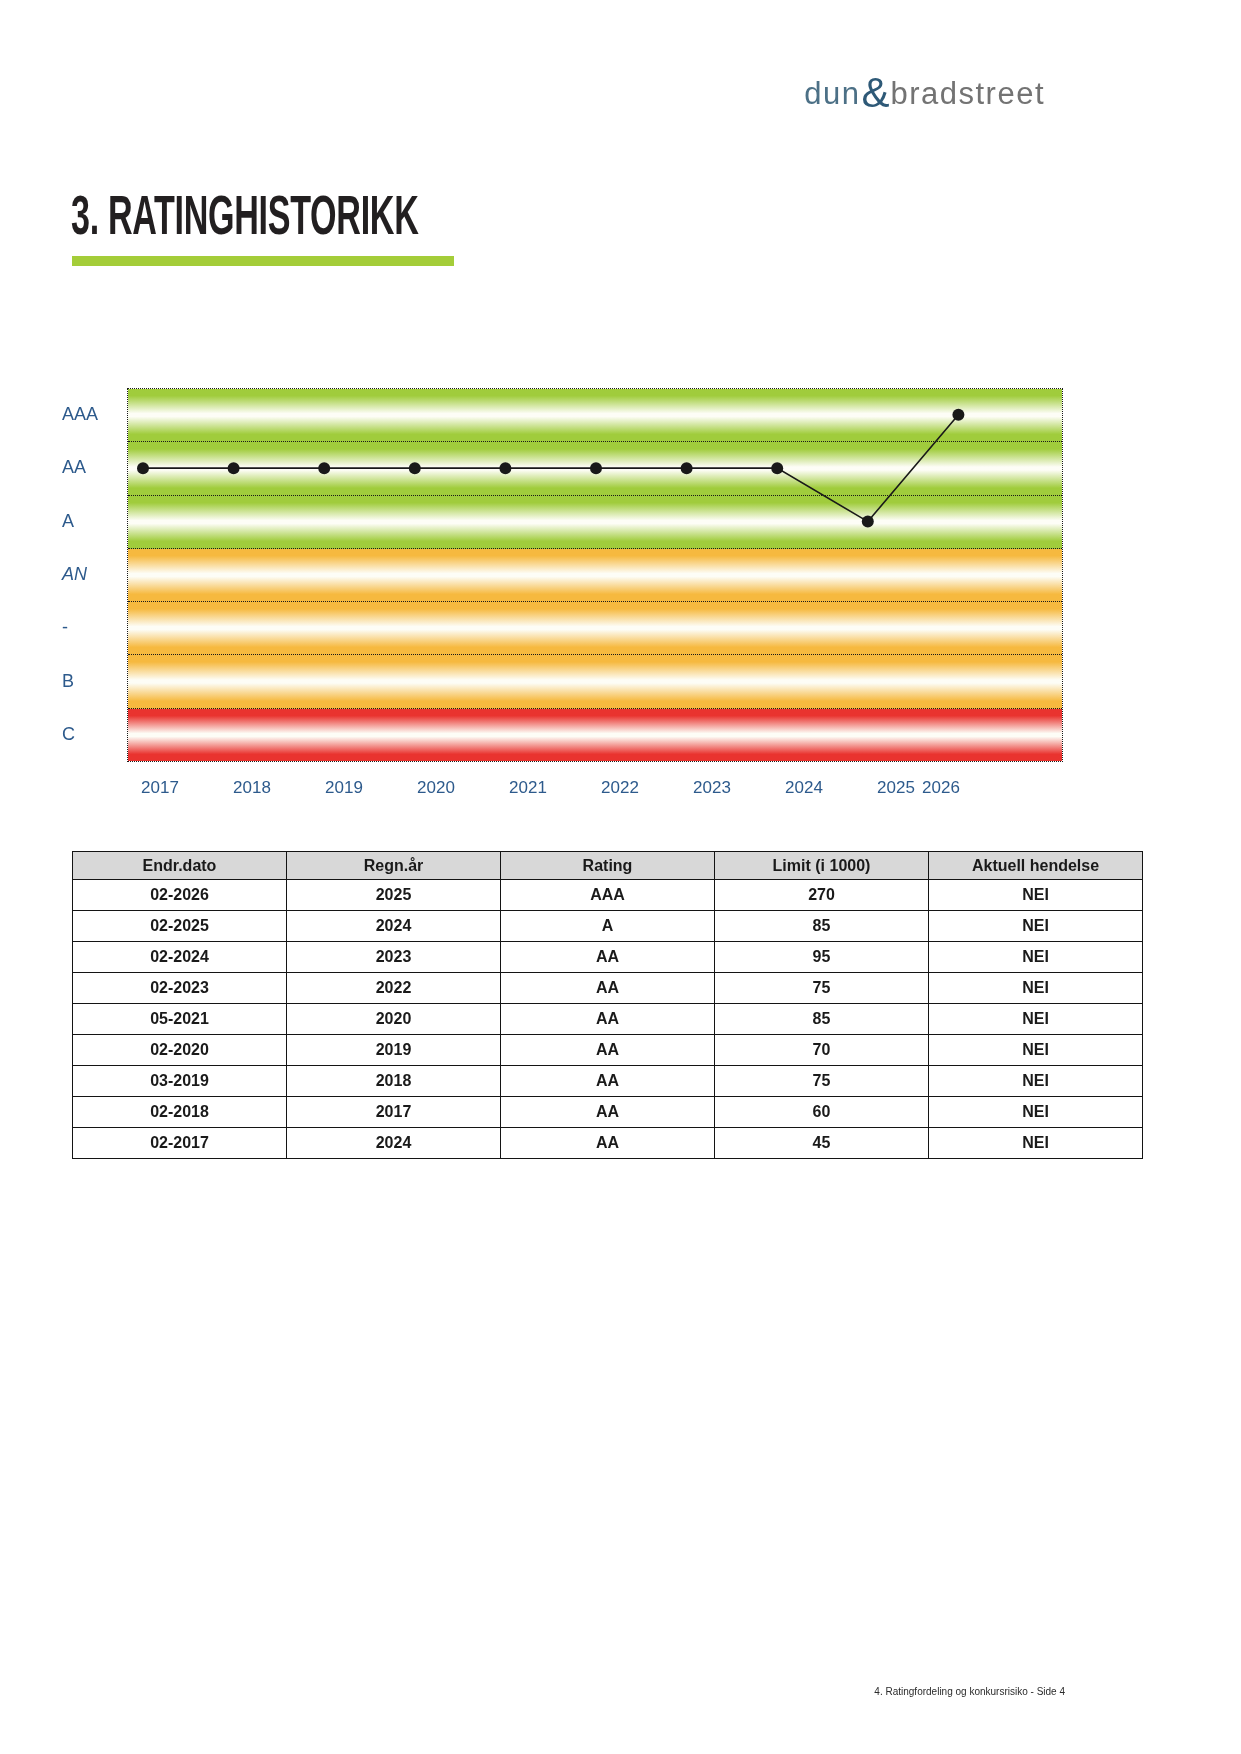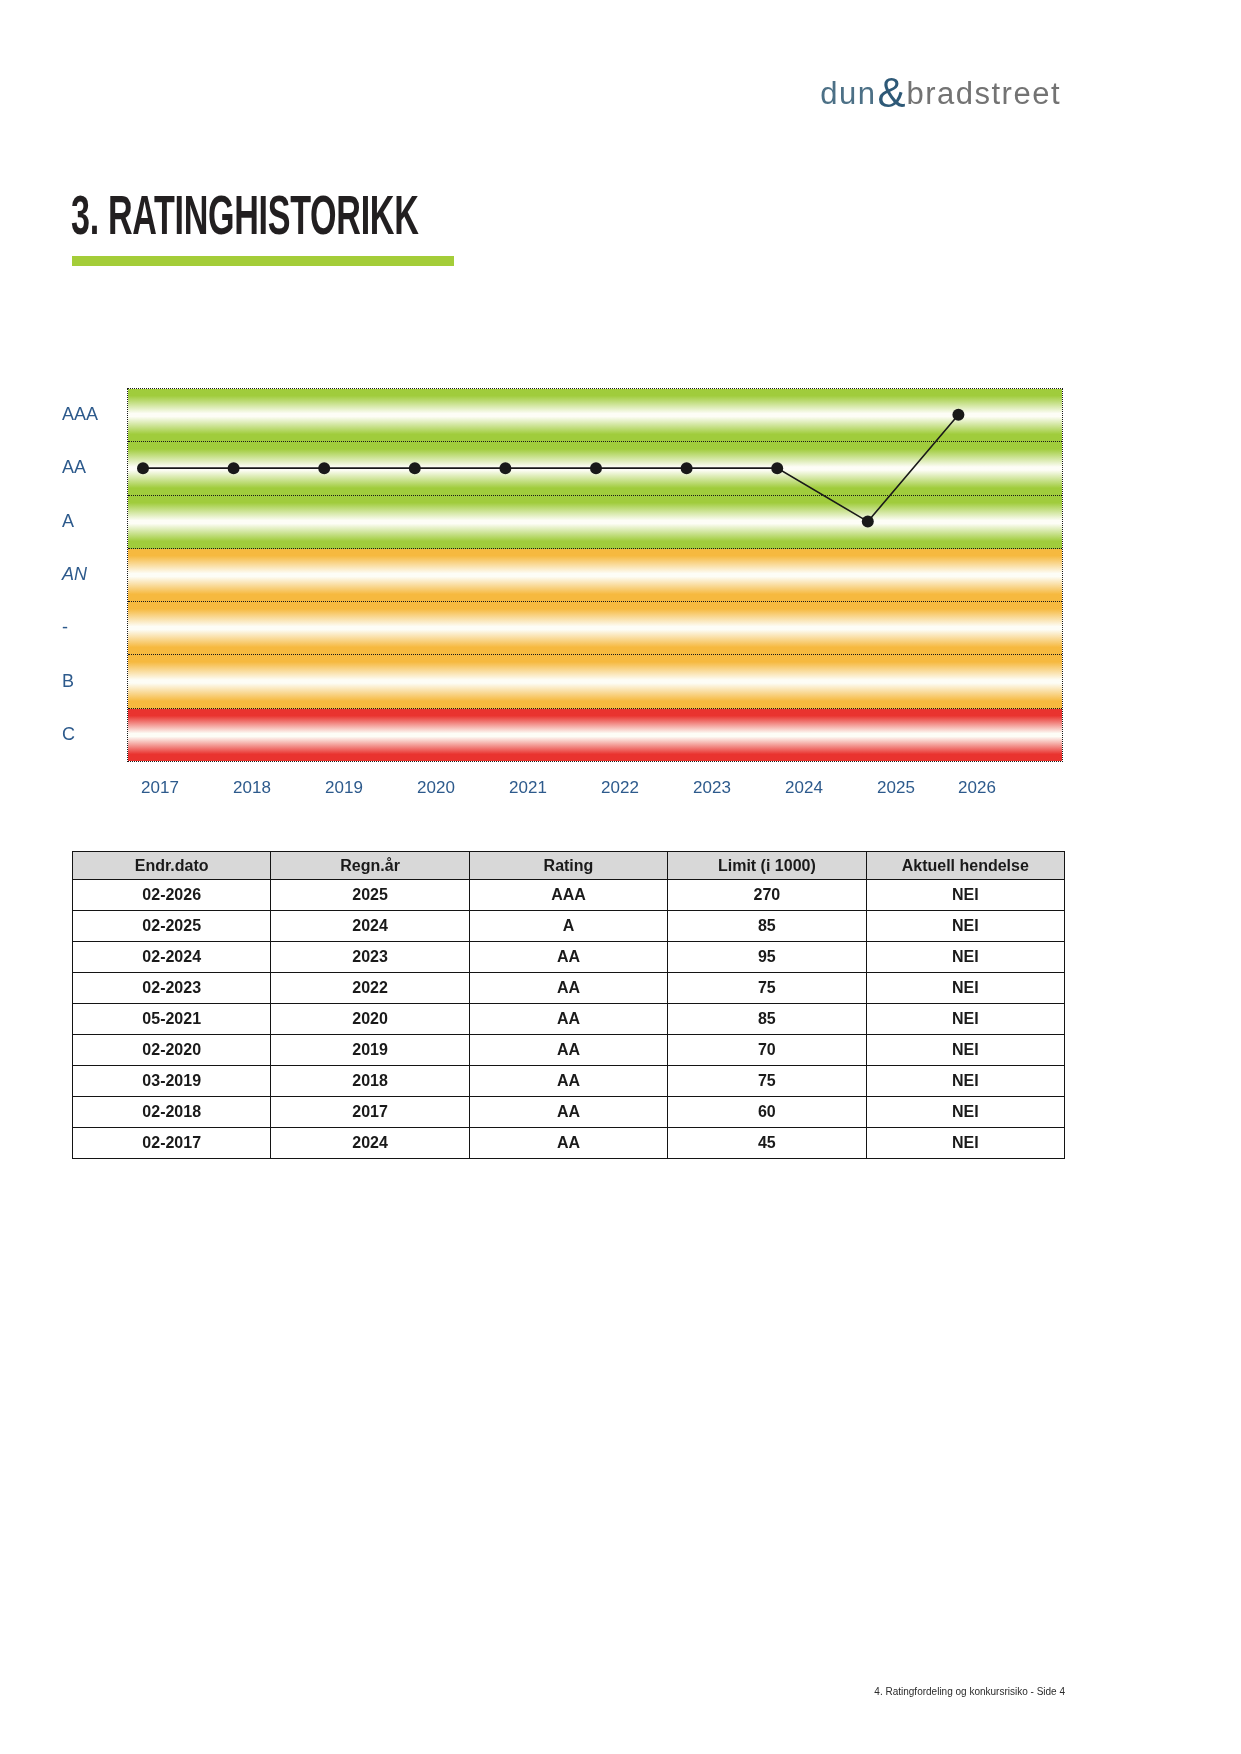--- a/index.html
+++ b/index.html
@@ -11,21 +11,21 @@
     width: 1241px;
     height: 1754px;
     background: #ffffff;
     overflow: hidden;
   }
 
   
   .logo {
     position: absolute;
     top: 66px;
-    right: 180px;
+    right: 196px;
     display: flex;
     align-items: baseline;
     letter-spacing: 1.5px;
     white-space: nowrap;
   }
   .logo .part1 { font-size: 31px; color: #4c7086; font-weight: 400; }
   .logo .amp   { font-size: 42px; color: #2e5977; font-weight: 400; margin: 0 1px; position: relative; top: 3px; letter-spacing: 0; }
   .logo .part2 { font-size: 31px; color: #737373; font-weight: 400; }
 
   
@@ -82,21 +82,21 @@
     text-align: center;
     font-size: 17px;
     color: #2d5a8c;
   }
 
   
   .rating-table {
     position: absolute;
     left: 72px;
     top: 851px;
-    width: 993px;
+    width: 1071px;
     border-collapse: collapse;
     table-layout: fixed;
     font-size: 16px;
     color: #1a1a1a;
   }
   .rating-table th, .rating-table td {
     border: 1px solid #141414;
     text-align: center;
     vertical-align: middle;
     padding: 0;
@@ -167,21 +167,21 @@
     <div id="x-axis">
         <div class="x-label" style="left: 125px;">2017</div>
         <div class="x-label" style="left: 217px;">2018</div>
         <div class="x-label" style="left: 309px;">2019</div>
         <div class="x-label" style="left: 401px;">2020</div>
         <div class="x-label" style="left: 493px;">2021</div>
         <div class="x-label" style="left: 585px;">2022</div>
         <div class="x-label" style="left: 677px;">2023</div>
         <div class="x-label" style="left: 769px;">2024</div>
         <div class="x-label" style="left: 861px;">2025</div>
-        <div class="x-label" style="left: 942px;">2026</div>
+        <div class="x-label" style="left: 906px;">2026</div>
       </div>
   </div>
 
   <table class="rating-table">
     <thead>
         <tr id="table-head-row">
           <th>Endr.dato</th>
           <th>Regn.år</th>
           <th>Rating</th>
           <th>Limit (i 1000)</th>

